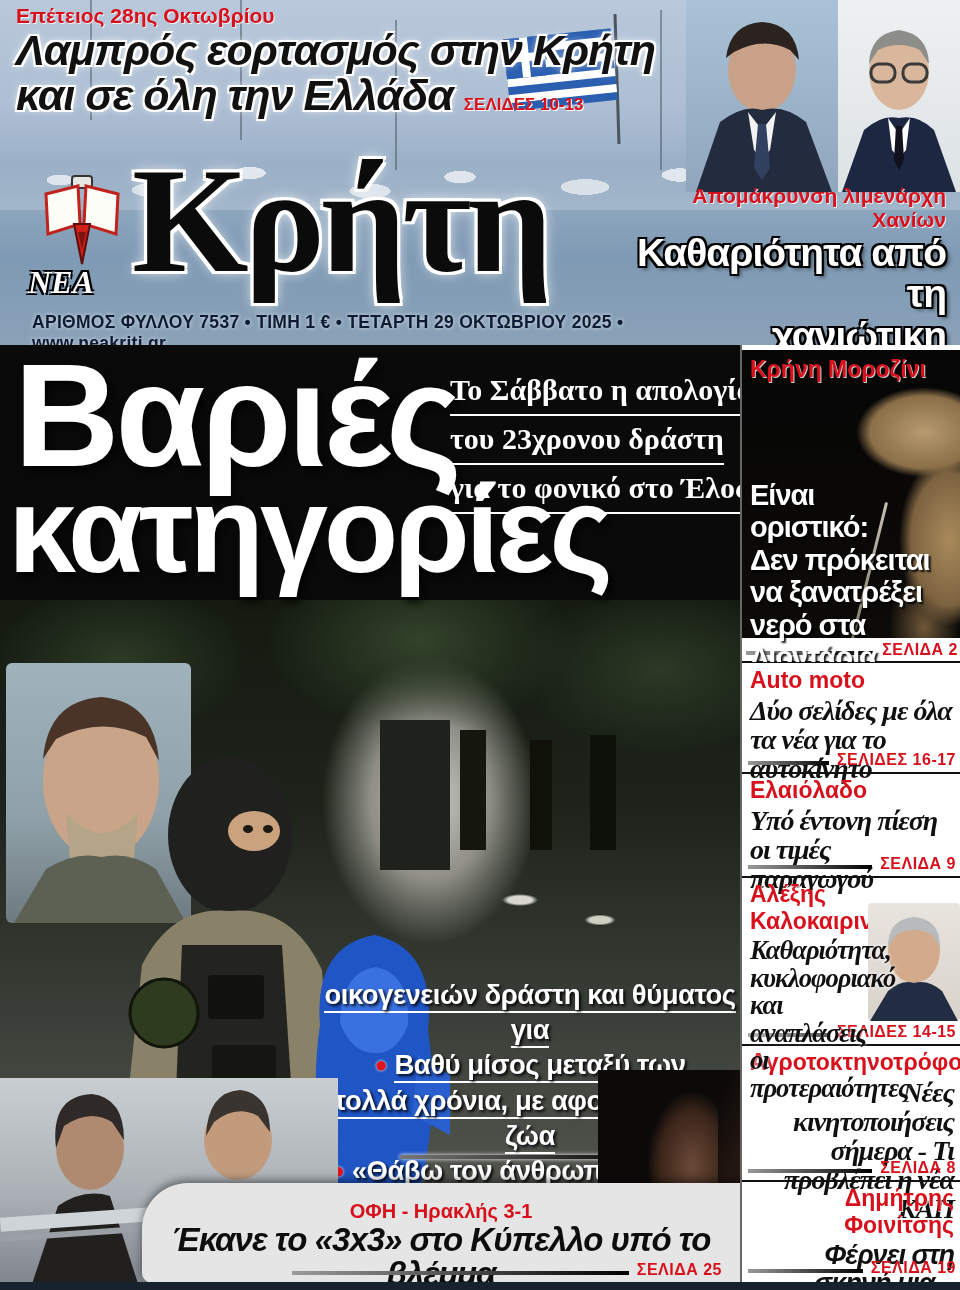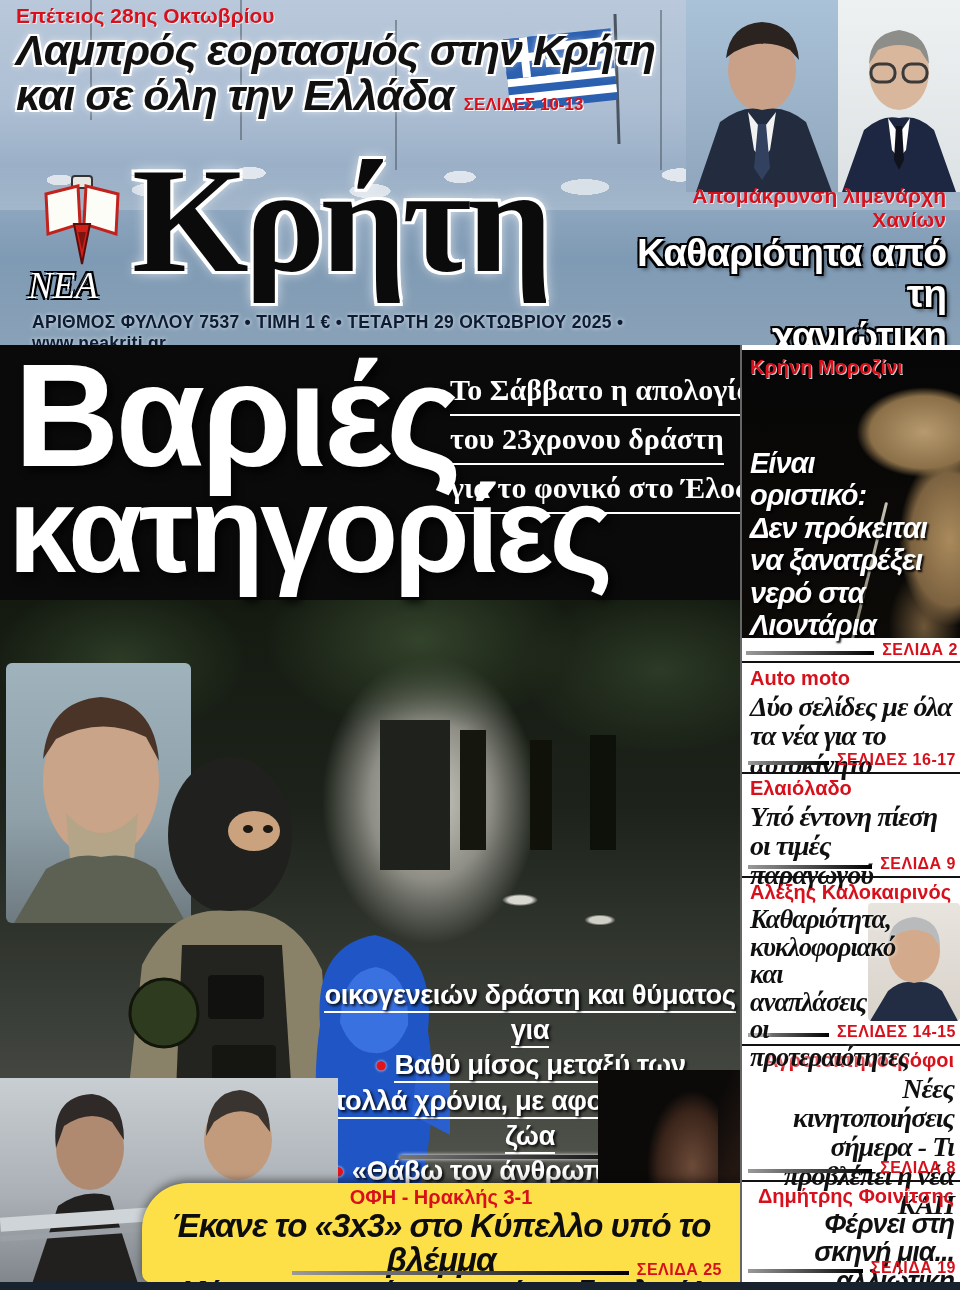--- a/index.html
+++ b/index.html
@@ -37,21 +37,21 @@
   .kicker{font-weight:700;font-size:21px;color:var(--red);
     text-shadow:1px 1px 0 rgba(255,255,255,.8);}
   .tl-title{font-style:italic;font-weight:700;font-size:43px;line-height:1.05;color:#111;
     letter-spacing:-1px;
     text-shadow:-2px -2px 0 #fff,2px -2px 0 #fff,-2px 2px 0 #fff,2px 2px 0 #fff,0 0 8px #fff;}
   .tl-pages{font-style:normal;font-weight:700;font-size:17px;color:var(--red);letter-spacing:0;
     text-shadow:1px 1px 0 #fff;}
 
   .masthead{position:absolute;left:10px;top:168px;width:728px;height:177px;}
   .windmill{position:absolute;left:24px;top:4px;}
-  .nea{position:absolute;left:18px;top:96px;font-weight:400;font-style:italic;font-size:37px;color:#fff;
+  .nea{position:absolute;left:18px;top:96px;font-weight:700;font-style:italic;font-size:32px;color:#fff;
     font-family:"Liberation Serif",serif;
     text-shadow:-2px -2px 0 #000,2px -2px 0 #000,-2px 2px 0 #000,2px 2px 0 #000;}
   .brand{position:absolute;left:122px;top:-34px;font-family:"Liberation Serif",serif;
     font-weight:900;font-size:150px;letter-spacing:-4px;color:#0b0b0b;
     text-shadow:-3px -3px 0 #fff,3px -3px 0 #fff,-3px 3px 0 #fff,3px 3px 0 #fff,0 0 14px #fff;}
   .infoline{position:absolute;left:22px;top:144px;width:690px;font-weight:700;font-size:17.5px;
     color:#0d1b33;letter-spacing:.3px;text-shadow:0 0 4px rgba(255,255,255,.7);}
 
   .tr-story{position:absolute;right:14px;top:184px;width:330px;text-align:right;}
   .tr-title{font-weight:700;font-size:39px;line-height:1.06;color:#fff;letter-spacing:-1px;
@@ -106,44 +106,44 @@
 
   .coaches{position:absolute;left:0;top:733px;width:338px;height:212px;
     background:linear-gradient(to bottom,#c9ced2 0%,#aab0b5 55%,#7c8287 100%);}
   .coaches svg{position:absolute;left:0;top:0;}
 
   .foinphoto{position:absolute;left:598px;top:725px;width:142px;height:220px;
     background:linear-gradient(115deg,#0c0a09 55%,#241712 75%,#120d0b 100%);}
   .foinphoto:after{content:"";position:absolute;left:34px;top:20px;width:86px;height:190px;
     background:radial-gradient(60px 100px at 70% 40%,#6b4a38 0%,#3a241a 55%,rgba(10,8,7,0) 75%);}
 
-  .sportsband{position:absolute;left:142px;top:838px;width:598px;height:100px;background:#fde047;
-    border-radius:46px 0 0 10px;box-shadow:0 -3px 8px rgba(0,0,0,.45);padding-top:3px;text-align:center;}
+  .sportsband{position:absolute;left:142px;top:838px;width:598px;height:100px;background:#e5e5e5;
+    border-radius:46px 0 0 10px;box-shadow:0 -3px 8px rgba(0,0,0,.45);padding-top:17px;text-align:center;}
   .sports-kicker{font-weight:700;font-size:20px;color:var(--red);}
   .sports-title{font-style:italic;font-weight:900;font-size:33px;line-height:1.02;color:#0d0d0d;letter-spacing:-1px;}
   .sports-pageband{position:absolute;left:150px;bottom:4px;width:430px;}
 
   
   .sidebar{position:absolute;left:740px;top:345px;width:220px;height:938px;background:#fff;
     border-left:2px solid #666;}
   .sb{position:absolute;left:0;width:220px;padding:4px 8px 0 8px;}
-  .sb .kicker{font-size:20px;}
+  .sb .kicker{font-size:23px;}
   .sb-text{font-family:"Liberation Serif",serif;font-weight:700;font-style:italic;font-size:28px;
     line-height:1.04;color:#101010;letter-spacing:-1px;margin-top:2px;}
   .sb .pageband{position:absolute;left:6px;right:6px;bottom:4px;}
 
   .morozini{top:5px;height:312px;background:linear-gradient(to bottom,#060606,#0d0b08);overflow:hidden;padding:6px 8px;}
   .morozini .statue{position:absolute;right:-30px;top:30px;width:170px;height:290px;
     background:
       radial-gradient(90px 60px at 60% 18%,#b79a6e 0%,#8a6f48 60%,rgba(10,8,5,0) 75%),
       radial-gradient(70px 120px at 75% 55%,#a98a5c 0%,#7c6240 55%,rgba(10,8,5,0) 72%),
       radial-gradient(50px 80px at 60% 85%,#6d5638 0%,rgba(10,8,5,0) 70%);}
   .morozini .water{position:absolute;right:92px;top:150px;width:3px;height:150px;background:linear-gradient(to bottom,#e8e2d2,#8a8676);transform:rotate(14deg);border-radius:3px;opacity:.85;}
   .morozini .kicker{position:relative;z-index:2;}
-  .morozini-text{position:relative;z-index:2;margin-top:68px;font-style:italic;font-weight:700;
+  .morozini-text{position:relative;z-index:2;margin-top:96px;font-weight:700;
     font-size:29px;line-height:1.12;color:#fff;letter-spacing:-1px;
     text-shadow:2px 2px 2px rgba(0,0,0,.9);}
   .morozini .pageband{background:#fff;padding:3px 4px;left:0;right:0;bottom:0;}
 
   .automoto{top:318px;height:110px;}
   .olive{top:428px;height:104px;}
   .kalo{top:532px;height:168px;}
   .kalo .sb-text{width:128px;font-size:26.5px;position:relative;z-index:2;
     text-shadow:0 0 4px rgba(255,255,255,.9);}
   .kalophoto{position:absolute;right:2px;top:26px;width:92px;height:118px;overflow:hidden;

